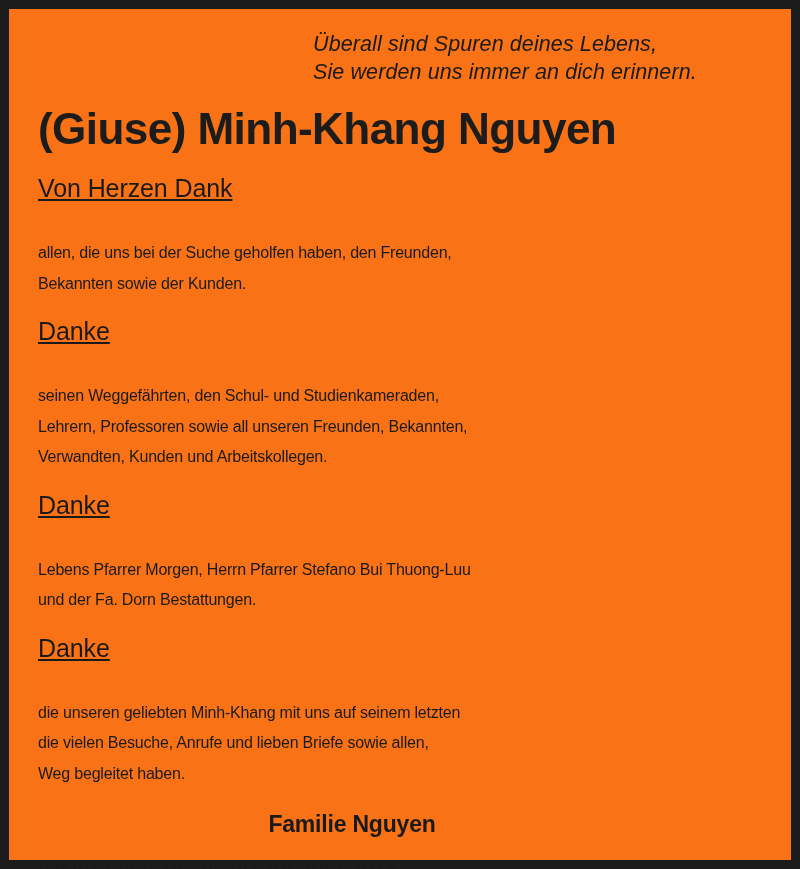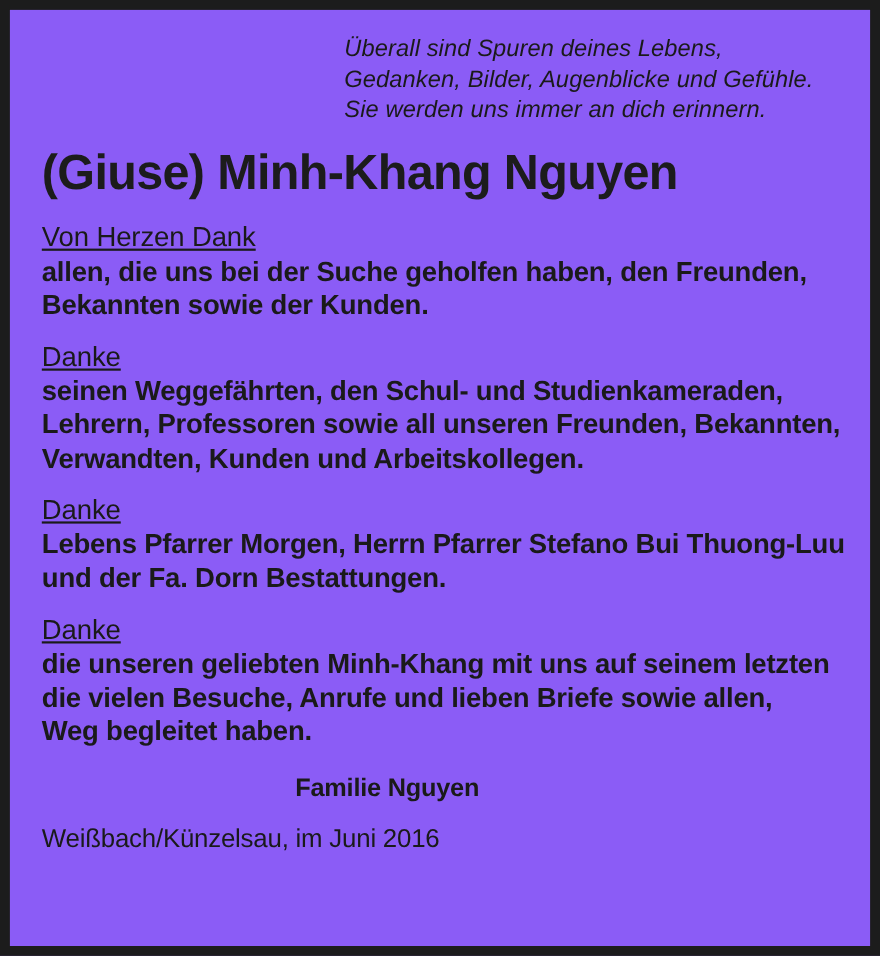--- a/index.html
+++ b/index.html
@@ -14,21 +14,21 @@
     overflow: hidden;
     font-family: "Liberation Sans", sans-serif;
     -webkit-font-smoothing: antialiased;
   }
 
   .notice-frame {
     box-sizing: border-box;
     width: 800px;
     height: 869px;
     border: 9px solid #1c1c1c;
-    background: #8b5cf6;
+    background: #f97316;
     position: relative;
   }
 
   .notice-inner {
     box-sizing: border-box;
     width: 100%;
     height: 100%;
     padding: 22px 30px 0 29px;
     position: relative;
   }
@@ -80,25 +80,26 @@
   .section-heading {
     font-size: 25px;
     line-height: 31px;
     font-weight: 400;
     color: #1a1a1a;
     letter-spacing: -0.1px;
     white-space: nowrap;
     text-decoration: underline;
   }
   .section-body {
-    font-size: 25px;
+    font-size: 16px;
     line-height: 30.5px;
-    font-weight: 700;
+    font-weight: 400;
     color: #1a1a1a;
     letter-spacing: -0.2px;
+    margin-top: 34px;
   }
   .section-body .tline { display: block; white-space: nowrap; }
 
   
   .signature {
     margin: 21px 0 16px 0;
     text-align: center;
     padding-right: 95px;
     font-size: 23px;
     line-height: 29px;
@@ -120,21 +121,20 @@
   }
 </style>
 </head>
 <body>
 
 <div class="notice-frame">
   <div class="notice-inner">
 
     <div class="epigraph">
       <span class="eline">Überall sind Spuren deines Lebens,</span>
-      <span class="eline">Gedanken, Bilder, Augenblicke und Gefühle.</span>
       <span class="eline">Sie werden uns immer an dich erinnern.</span>
     </div>
 
 
     <div class="name-line">(Giuse) Minh-Khang Nguyen</div>
 
     <div class="section first-section">
       <div class="section-heading">Von Herzen Dank</div>
       <div class="section-body">
         <span class="tline">allen, die uns bei der Suche geholfen haben, den Freunden,</span>

